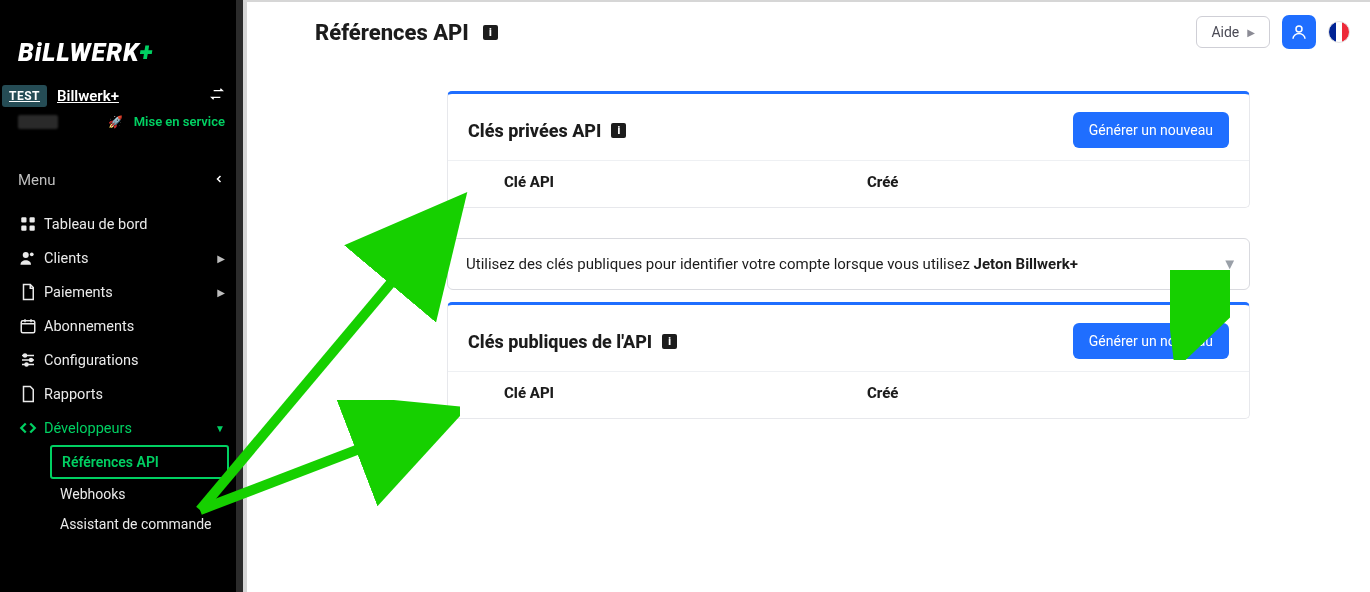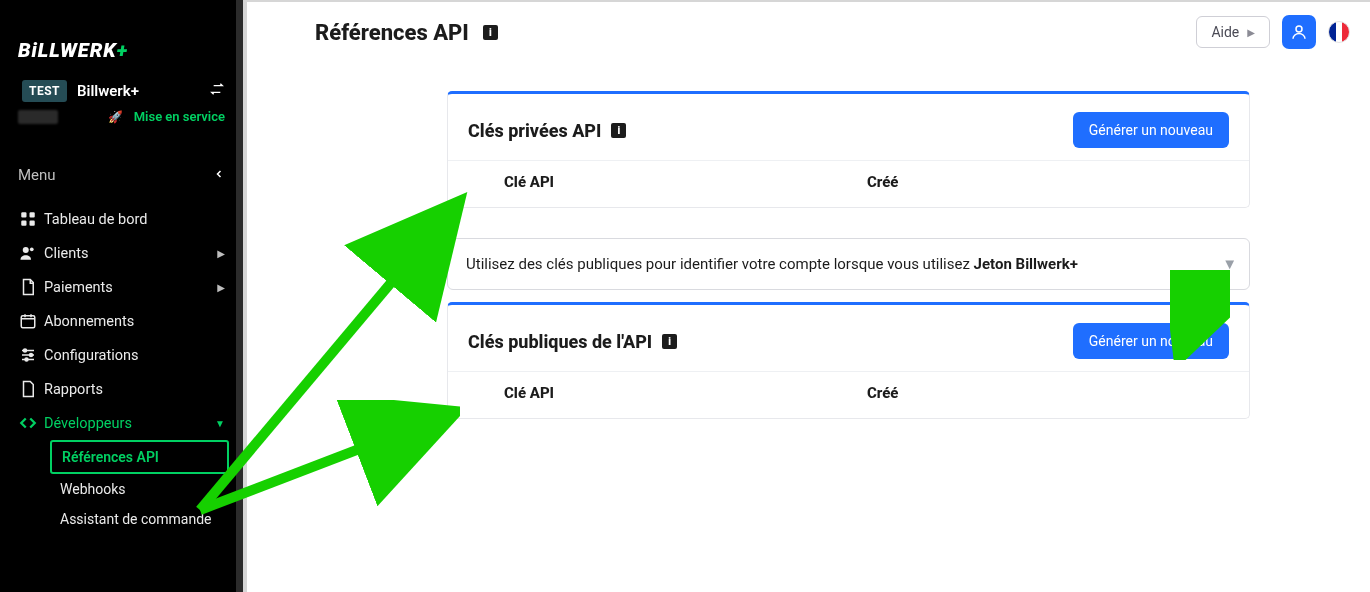--- a/index.html
+++ b/index.html
@@ -1,23 +1,23 @@
 <!DOCTYPE html>
 <html><head>
 <meta charset="utf-8">
 <style>
   * { box-sizing: border-box; margin: 0; padding: 0; font-family: -apple-system, BlinkMacSystemFont, "Segoe UI", Roboto, sans-serif; }
   body { width: 1370px; height: 592px; overflow: hidden; background: #fff; position: relative; }
 
   
   .sidebar { position: absolute; left: 0; top: 0; width: 243px; height: 592px; background: #000; color: #fff; display: flex; flex-direction: column; }
   .sidebar-scroll { position: absolute; right: 0; top: 0; width: 7px; height: 100%; background: #2b2b2b; }
-  .logo-row { display:flex; align-items:flex-start; font-weight: 900; font-style: italic; font-size: 20px; letter-spacing: 1px; padding: 38px 18px 8px 18px; }
+  .logo-row { display:flex; align-items:flex-start; font-weight: 900; font-style: italic; font-size: 25px; letter-spacing: 1px; padding: 38px 18px 8px 18px; }
   .logo-row .plus { color:#00d062; font-weight:900; }
-  .orgbox { padding: 10px 18px 4px 22px; display:flex; align-items:center; gap:10px; }
+  .orgbox { padding: 10px 18px 4px 2px; display:flex; align-items:center; gap:10px;text-decoration:underline; }
   .badge-test { background:#254c55; color:#fff; font-weight:700; font-size:12px; padding:4px 7px; border-radius:3px; letter-spacing:0.5px; }
   .org-name { font-size:15px; font-weight:600; }
   .swap-icon { margin-left:auto; color:#fff; }
   .live-row { padding: 3px 18px 14px 18px; display:flex; align-items:center; gap:8px; }
   .live-block { width:40px; height:14px; background:#2a2a2a; filter: blur(1px); border-radius:2px; }
   .live-text { color:#00d062; font-size:13px; font-weight:600; }
   .rocket { color:#00d062; font-size:12px; margin-left:auto; margin-right:2px; }
 
   .menu-header { padding: 28px 18px 18px 18px; display:flex; align-items:center; justify-content:space-between; font-size:15px; color:#bfbfbf; }
   .menu-header .chev { color:#fff; }

